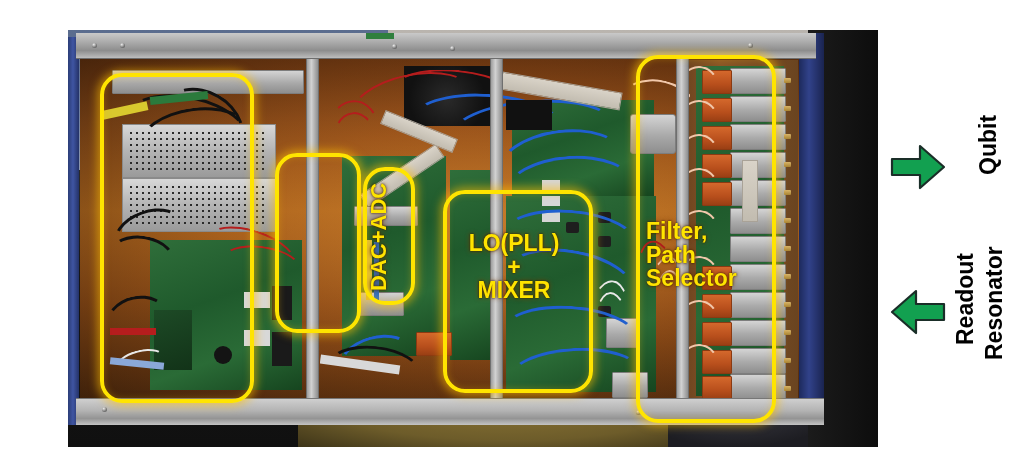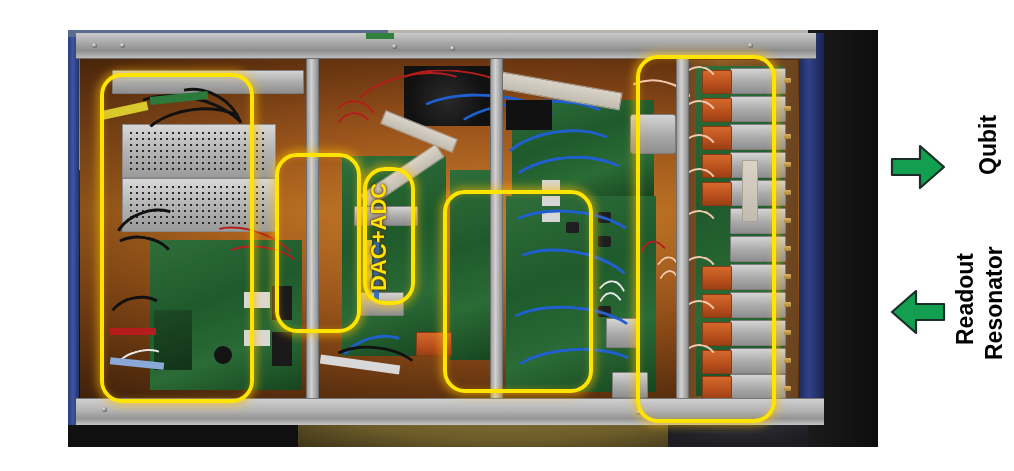--- a/index.html
+++ b/index.html
@@ -275,22 +275,28 @@
   </div>
 
   <div class="ybox" style="left:32px;top:43px;width:146px;height:322px;"></div>
 
   <div class="ybox" style="left:207px;top:123px;width:78px;height:172px;"></div>
 
   <div class="ybox" style="left:295px;top:137px;width:44px;height:130px;"></div>
   <div class="ylabel" style="left:300px;top:261px;font-size:22px;transform:rotate(-90deg);transform-origin:0 0;">DAC+ADC</div>
 
   <div class="ybox" style="left:375px;top:160px;width:142px;height:195px;"></div>
+  <div class="ylabel" style="left:390px;top:202px;font-size:23px;text-align:center;width:112px;">LO(PLL)
++
+MIXER</div>
 
   <div class="ybox" style="left:568px;top:25px;width:132px;height:360px;"></div>
+  <div class="ylabel" style="left:578px;top:190px;font-size:23px;">Filter,
+Path
+Selector</div>
 
 </div>
 
 <div class="arrowwrap" style="left:890px;top:143px;width:56px;height:48px;">
   <svg width="56" height="48" viewBox="0 0 56 48">
     <path d="M2,16 L30,16 L30,3 L54,24 L30,45 L30,32 L2,32 Z" fill="#12a050" stroke="#1a2e28" stroke-width="2.2" stroke-linejoin="round"></path>
   </svg>
 </div>
 <div class="vlabel" style="left:975px;top:175px;font-size:23px;transform:rotate(-90deg);">Qubit</div>
 

